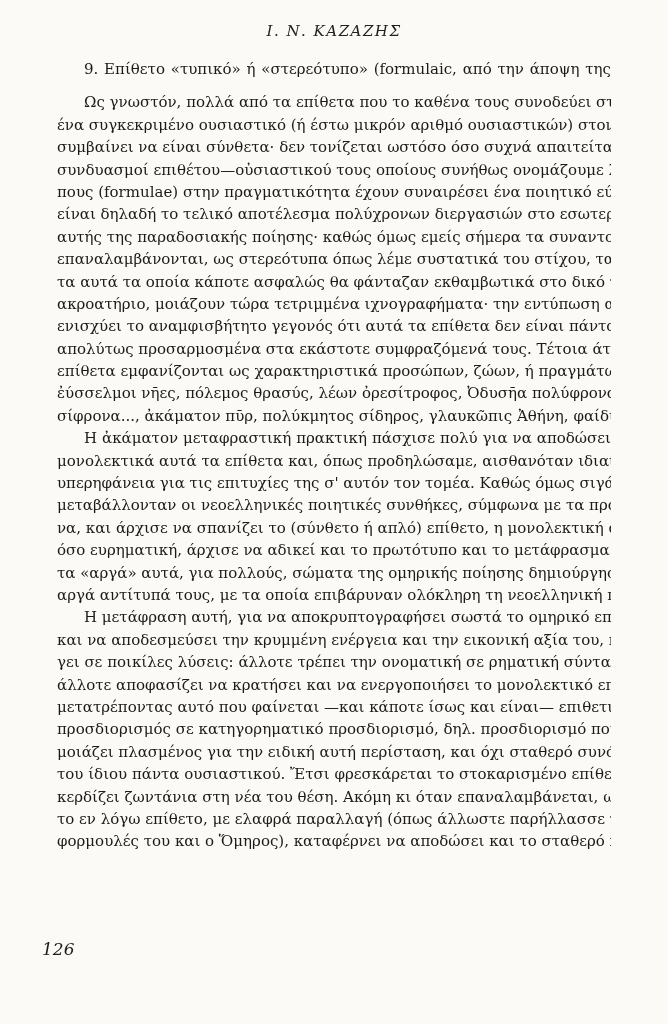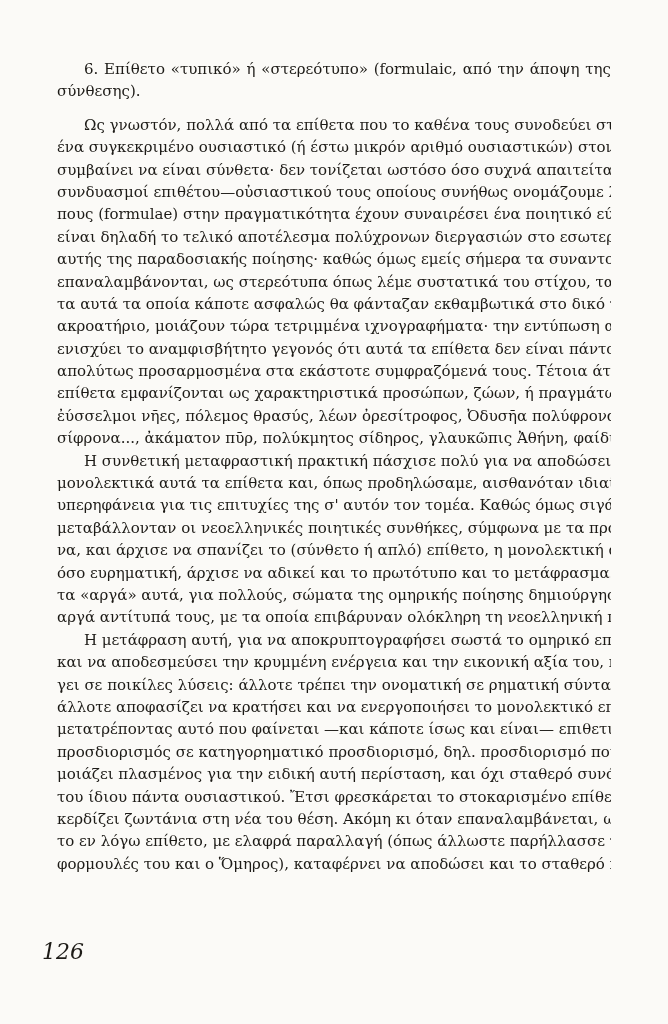--- a/index.html
+++ b/index.html
@@ -55,53 +55,53 @@
     padding-left: 27px;
   }
   .text-line.lastline {
     text-align-last: left;
   }
   .page-number {
     position: absolute;
     left: 42px;
     top: 939px;
     font-style: italic;
-    font-size: 22px;
+    font-size: 17px;
     color: #1d1b17;
   }
 </style>
 </head>
 <body>
 
 <div class="page">
+  <div class="running-header">Ι. Ν. ΚΑΖΑΖΗΣ</div>
 
   <div class="text-block" id="text-block">
       <div class="paragraph sp-after">
-        <div class="text-line indent">6. Επίθετο «τυπικό» ή «στερεότυπο» (formulaic, από την άποψη της</div>
-        <div class="text-line lastline">σύνθεσης).</div>
+        <div class="text-line indent">9. Επίθετο «τυπικό» ή «στερεότυπο» (formulaic, από την άποψη της</div>
       </div>
       <div class="paragraph">
         <div class="text-line indent">Ως γνωστόν, πολλά από τα επίθετα που το καθένα τους συνοδεύει σταθερά</div>
         <div class="text-line">ένα συγκεκριμένο ουσιαστικό (ή έστω μικρόν αριθμό ουσιαστικών) στον Ὅμηρο</div>
         <div class="text-line">συμβαίνει να είναι σύνθετα· δεν τονίζεται ωστόσο όσο συχνά απαιτείται ότι οι</div>
         <div class="text-line">συνδυασμοί επιθέτου—οὐσιαστικού τους οποίους συνήθως ονομάζουμε λογότυ-</div>
         <div class="text-line">πους (formulae) στην πραγματικότητα έχουν συναιρέσει ένα ποιητικό εύρημα,</div>
         <div class="text-line">είναι δηλαδή το τελικό αποτέλεσμα πολύχρονων διεργασιών στο εσωτερικό</div>
         <div class="text-line">αυτής της παραδοσιακής ποίησης· καθώς όμως εμείς σήμερα τα συναντούμε να</div>
         <div class="text-line">επαναλαμβάνονται, ως στερεότυπα όπως λέμε συστατικά του στίχου, τα ευρήμα-</div>
         <div class="text-line">τα αυτά τα οποία κάποτε ασφαλώς θα φάνταζαν εκθαμβωτικά στο δικό τους</div>
         <div class="text-line">ακροατήριο, μοιάζουν τώρα τετριμμένα ιχνογραφήματα· την εντύπωση αυτήν</div>
         <div class="text-line">ενισχύει το αναμφισβήτητο γεγονός ότι αυτά τα επίθετα δεν είναι πάντοτε</div>
         <div class="text-line">απολύτως προσαρμοσμένα στα εκάστοτε συμφραζόμενά τους. Τέτοια άτυπα</div>
         <div class="text-line">επίθετα εμφανίζονται ως χαρακτηριστικά προσώπων, ζώων, ή πραγμάτων:</div>
         <div class="text-line">ἐύσσελμοι νῆες, πόλεμος θρασύς, λέων ὀρεσίτροφος, Ὀδυσῆα πολύφρονα/ταλα-</div>
         <div class="text-line">σίφρονα..., ἀκάματον πῦρ, πολύκμητος σίδηρος, γλαυκῶπις Ἀθήνη, φαίδιμος</div>
       </div>
       <div class="paragraph">
-        <div class="text-line indent">Η συνθετική μεταφραστική πρακτική πάσχισε πολύ για να αποδώσει</div>
+        <div class="text-line indent">Η ἀκάματον μεταφραστική πρακτική πάσχισε πολύ για να αποδώσει</div>
         <div class="text-line">μονολεκτικά αυτά τα επίθετα και, όπως προδηλώσαμε, αισθανόταν ιδιαίτερη</div>
         <div class="text-line">υπερηφάνεια για τις επιτυχίες της σ' αυτόν τον τομέα. Καθώς όμως σιγά σιγά</div>
         <div class="text-line">μεταβάλλονταν οι νεοελληνικές ποιητικές συνθήκες, σύμφωνα με τα προηγούμε-</div>
         <div class="text-line">να, και άρχισε να σπανίζει το (σύνθετο ή απλό) επίθετο, η μονολεκτική απόδοση,</div>
         <div class="text-line">όσο ευρηματική, άρχισε να αδικεί και το πρωτότυπο και το μετάφρασμα. Ἔτσι</div>
         <div class="text-line">τα «αργά» αυτά, για πολλούς, σώματα της ομηρικής ποίησης δημιούργησαν τα</div>
         <div class="text-line lastline">αργά αντίτυπά τους, με τα οποία επιβάρυναν ολόκληρη τη νεοελληνική ποίηση!</div>
       </div>
       <div class="paragraph">
         <div class="text-line indent">Η μετάφραση αυτή, για να αποκρυπτογραφήσει σωστά το ομηρικό επίθετο</div>

